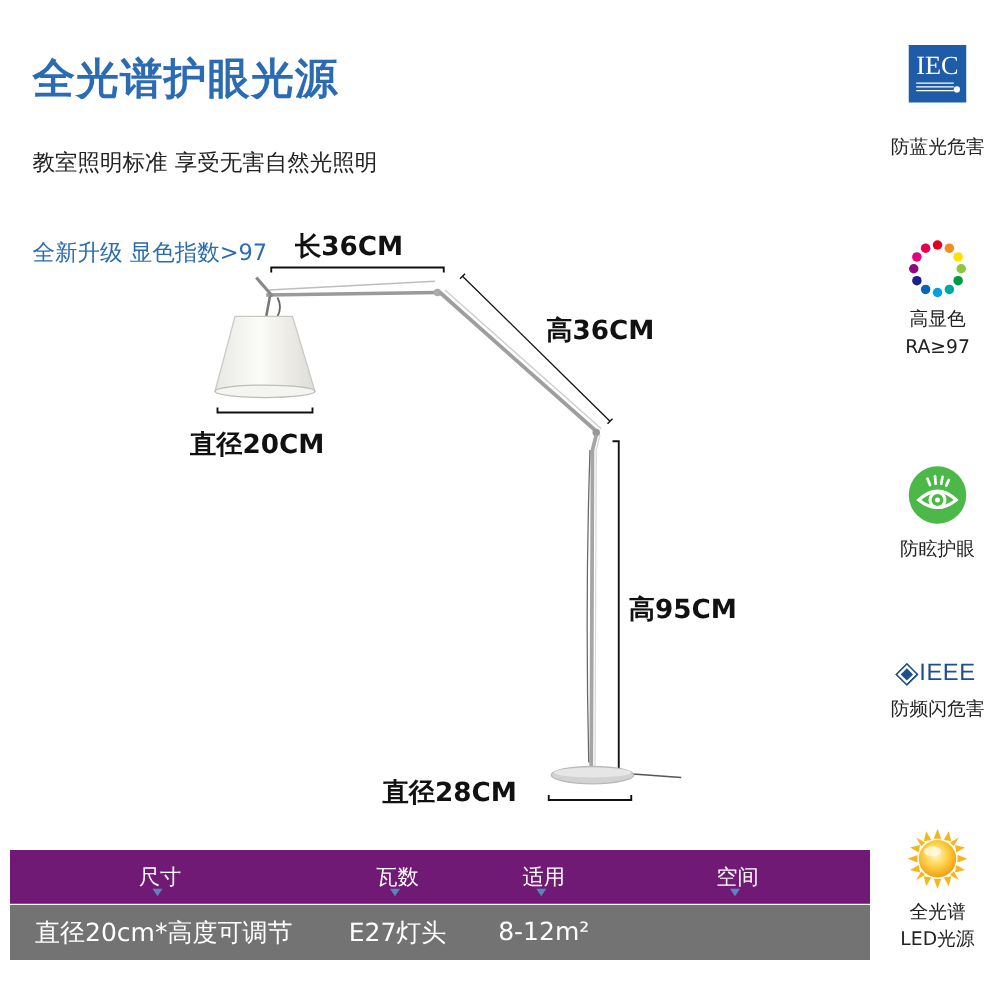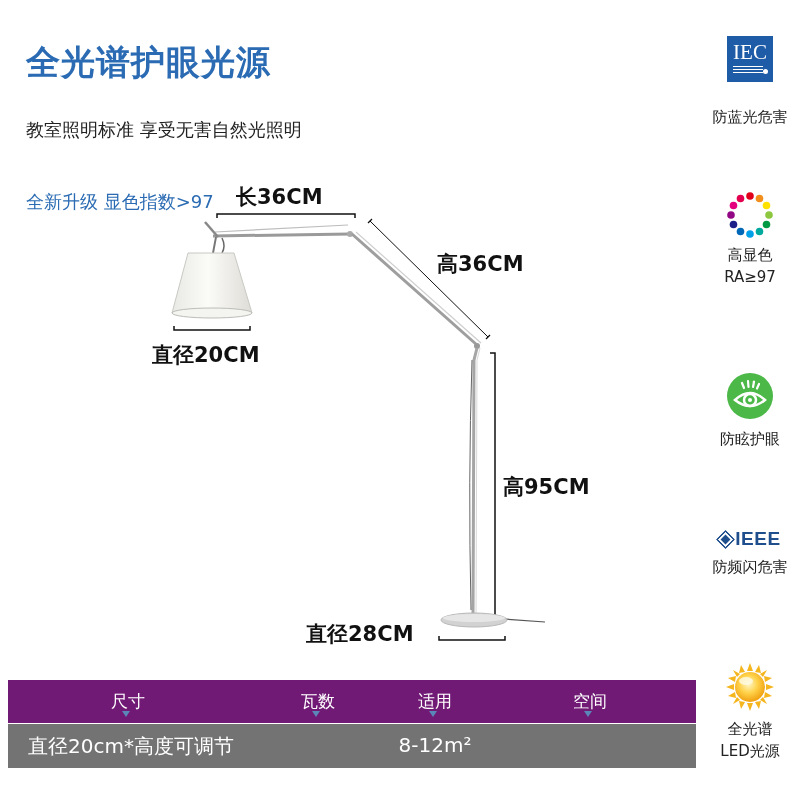--- a/index.html
+++ b/index.html
@@ -117,21 +117,21 @@
     <line x1="22" y1="9" x2="22.5" y2="15" stroke="#fff" stroke-width="2.2" stroke-linecap="round"></line>
     <line x1="28" y1="9.5" x2="27" y2="15" stroke="#fff" stroke-width="2.2" stroke-linecap="round"></line>
     <line x1="33" y1="12" x2="31" y2="16.5" stroke="#fff" stroke-width="2.2" stroke-linecap="round"></line>
   </svg>
   <div class="side-label" style="margin-top:8px">防眩护眼</div>
 </div>
 
 <div class="abs side-item" style="left:700px;top:528px">
   <div style="height:22px;display:flex;align-items:center;justify-content:center;gap:3px;">
     <span style="display:inline-block;width:11px;height:11px;background:#1f4e8c;transform:rotate(45deg);border:1px solid #1f4e8c;box-shadow:inset 0 0 0 2px #fff;"></span>
-    <span style="font-family:'Liberation Sans',sans-serif;font-weight:bold;font-size:19px;color:#1f4e8c;letter-spacing:0.5px;">IEEE</span>
+    <span style="font-family:'Liberation Sans',sans-serif;font-weight:normal;font-size:19px;color:#1f4e8c;letter-spacing:0.5px;">IEEE</span>
   </div>
   <div class="side-label" style="margin-top:6px">防频闪危害</div>
 </div>
 
 <div class="abs side-item" style="left:700px;top:662px">
   <svg width="50" height="50" style="display:block;margin:0 auto" viewBox="0 0 50 50">
     <defs>
       <radialGradient id="sunGrad" cx="0.45" cy="0.4" r="0.6">
         <stop offset="0" stop-color="#fff6c8"></stop>
         <stop offset="0.5" stop-color="#ffd24a"></stop>
@@ -168,14 +168,15 @@
   <div class="th" style="left:270px;width:80px">瓦数</div>
   <div class="th" style="left:387px;width:80px">适用</div>
   <div class="th" style="left:542px;width:80px">空间</div>
 </div>
 <div class="arrow" style="left:122px"></div>
 <div class="arrow" style="left:312px"></div>
 <div class="arrow" style="left:429px"></div>
 <div class="arrow" style="left:584px"></div>
 <div class="abs table-body">
   <div class="td" style="left:6px;width:234px">直径20cm*高度可调节</div>
+  <div class="td" style="left:250px;width:120px">E27灯头</div>
   <div class="td" style="left:382px;width:90px">8-12m²</div>
 </div>
 
 </body></html>

